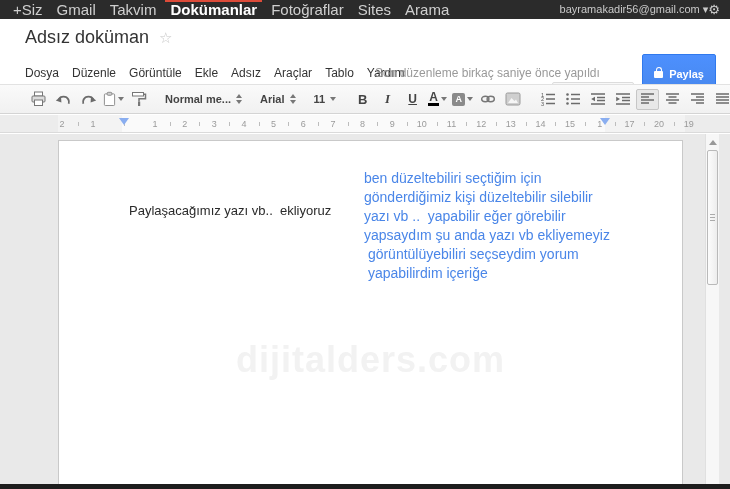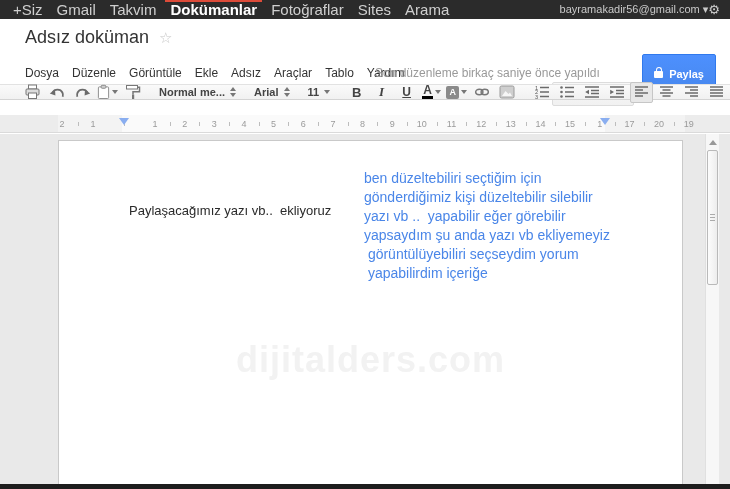--- a/index.html
+++ b/index.html
@@ -27,21 +27,21 @@
   .btn.comments{height:24px;padding:0 9px;color:#555;background:linear-gradient(#f8f8f8,#f1f1f1);border:1px solid #dcdcdc;margin-top:40px;}
   .btn.share{height:40px;padding:0 11px;color:#fff;font-weight:bold;background:linear-gradient(var(--share-blue),#4787ed);border:1px solid #3079ed;}
   .lock{position:relative;width:9px;height:7px;background:#fff;border-radius:1px;margin-right:6px;display:inline-block;}
   .lock::before{content:"";position:absolute;top:-4px;left:1.5px;width:4px;height:4px;border:1.5px solid #fff;border-bottom:none;border-radius:3px 3px 0 0;}
   .menubar{position:absolute;left:25px;right:0;top:44px;height:19px;display:flex;align-items:center;}
   .menus{display:flex;gap:13px;}
   .menu-item{font-size:12px;color:#333;cursor:pointer;white-space:nowrap;}
   .status{position:absolute;left:350px;font-size:12px;color:#999;white-space:nowrap;cursor:pointer;}
 
   
-  .toolbar{position:absolute;top:84px;left:0;right:0;height:16px;background:linear-gradient(#fafafa,#f1f1f1);border-top:1px solid #e2e2e2;border-bottom:1px solid #d4d4d4;display:flex;align-items:center;padding-left:20px;}
+  .toolbar{position:absolute;top:84px;left:0;right:0;height:30px;background:linear-gradient(#fafafa,#f1f1f1);border-top:1px solid #e2e2e2;border-bottom:1px solid #d4d4d4;display:flex;align-items:center;padding-left:26px;}
   .tb-btn{min-width:23px;height:21px;display:flex;align-items:center;justify-content:center;border:1px solid transparent;border-radius:2px;cursor:pointer;margin:0 1px;}
   .tb-btn.active{background:#e8e8e8;border-color:#c6c6c6;}
   .tb-sep{width:1px;height:18px;background:#d5d5d5;margin:0 5px;}
   .tb-gap{width:6px;}
   .tb-select{display:flex;align-items:center;gap:5px;height:21px;padding:0 4px;cursor:pointer;font-size:11px;font-weight:bold;color:#444;white-space:nowrap;}
   .dn{width:0;height:0;border-left:3px solid transparent;border-right:3px solid transparent;border-top:4px solid #777;display:inline-block;}
   .tb-btn .dn{margin-left:2px;}
   .ud{display:inline-flex;flex-direction:column;gap:2px;}
   .ud i{width:0;height:0;border-left:3px solid transparent;border-right:3px solid transparent;display:block;}
   .ud .up{border-bottom:4px solid #777;}

